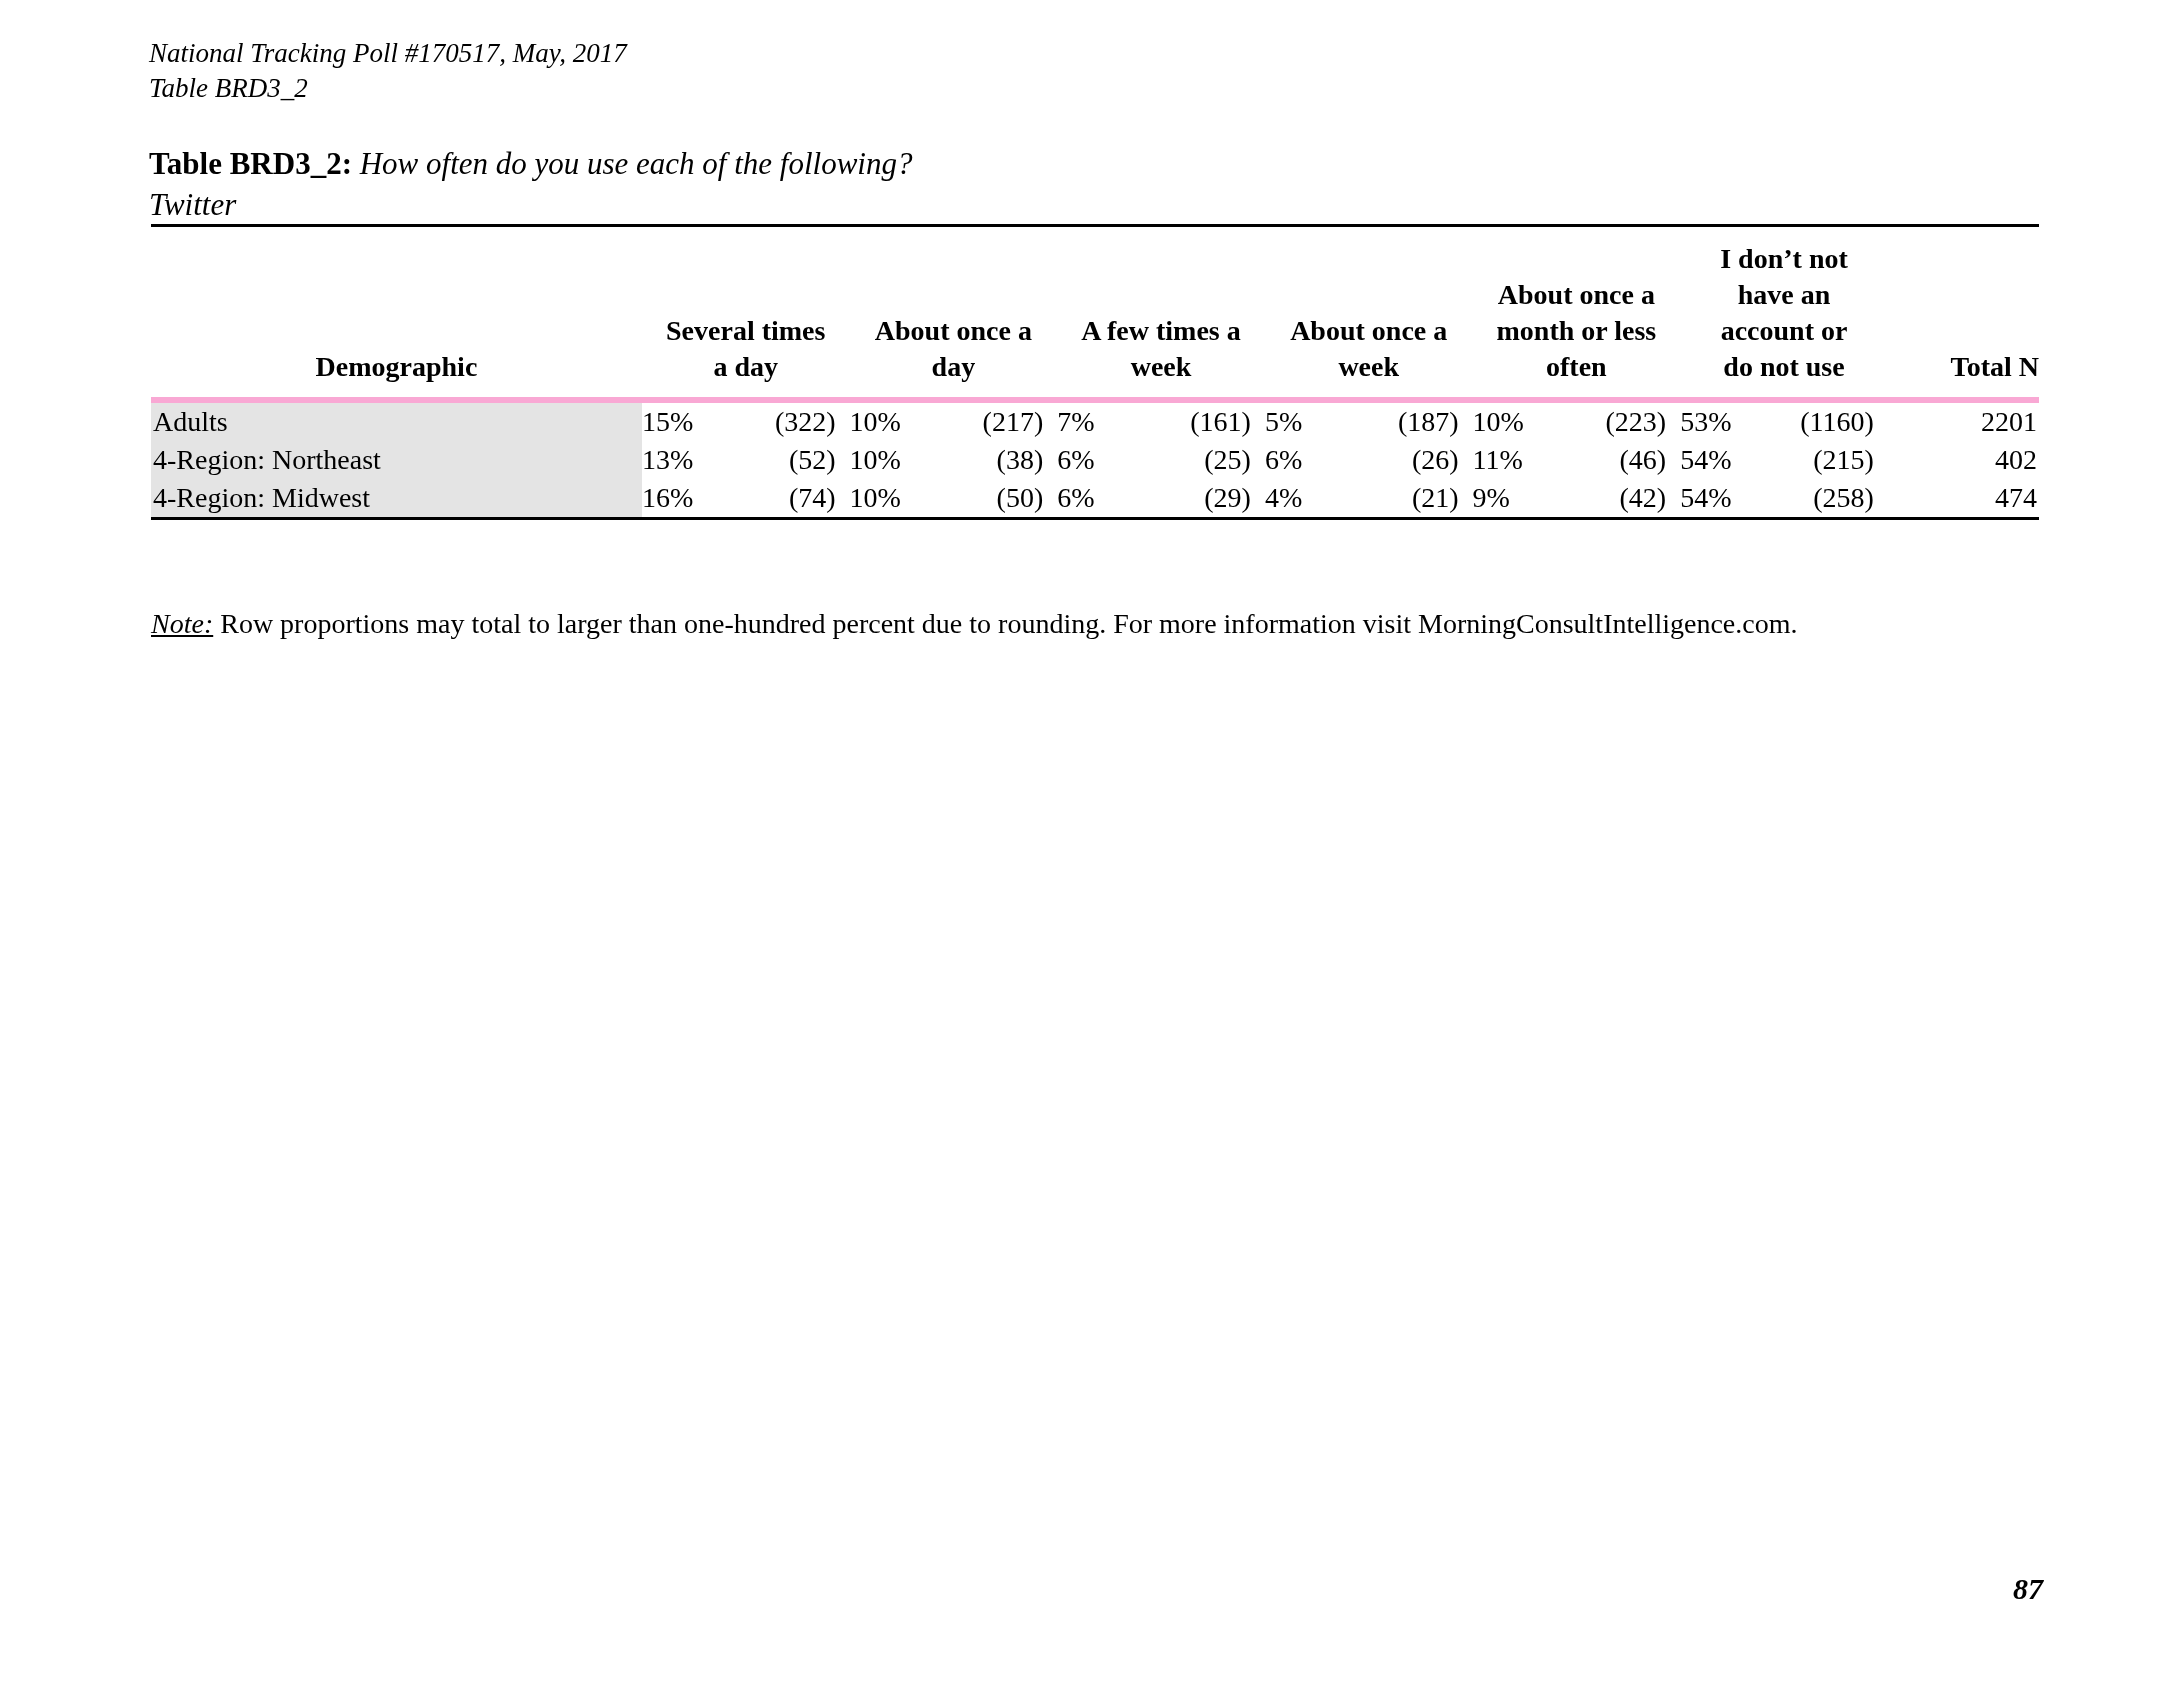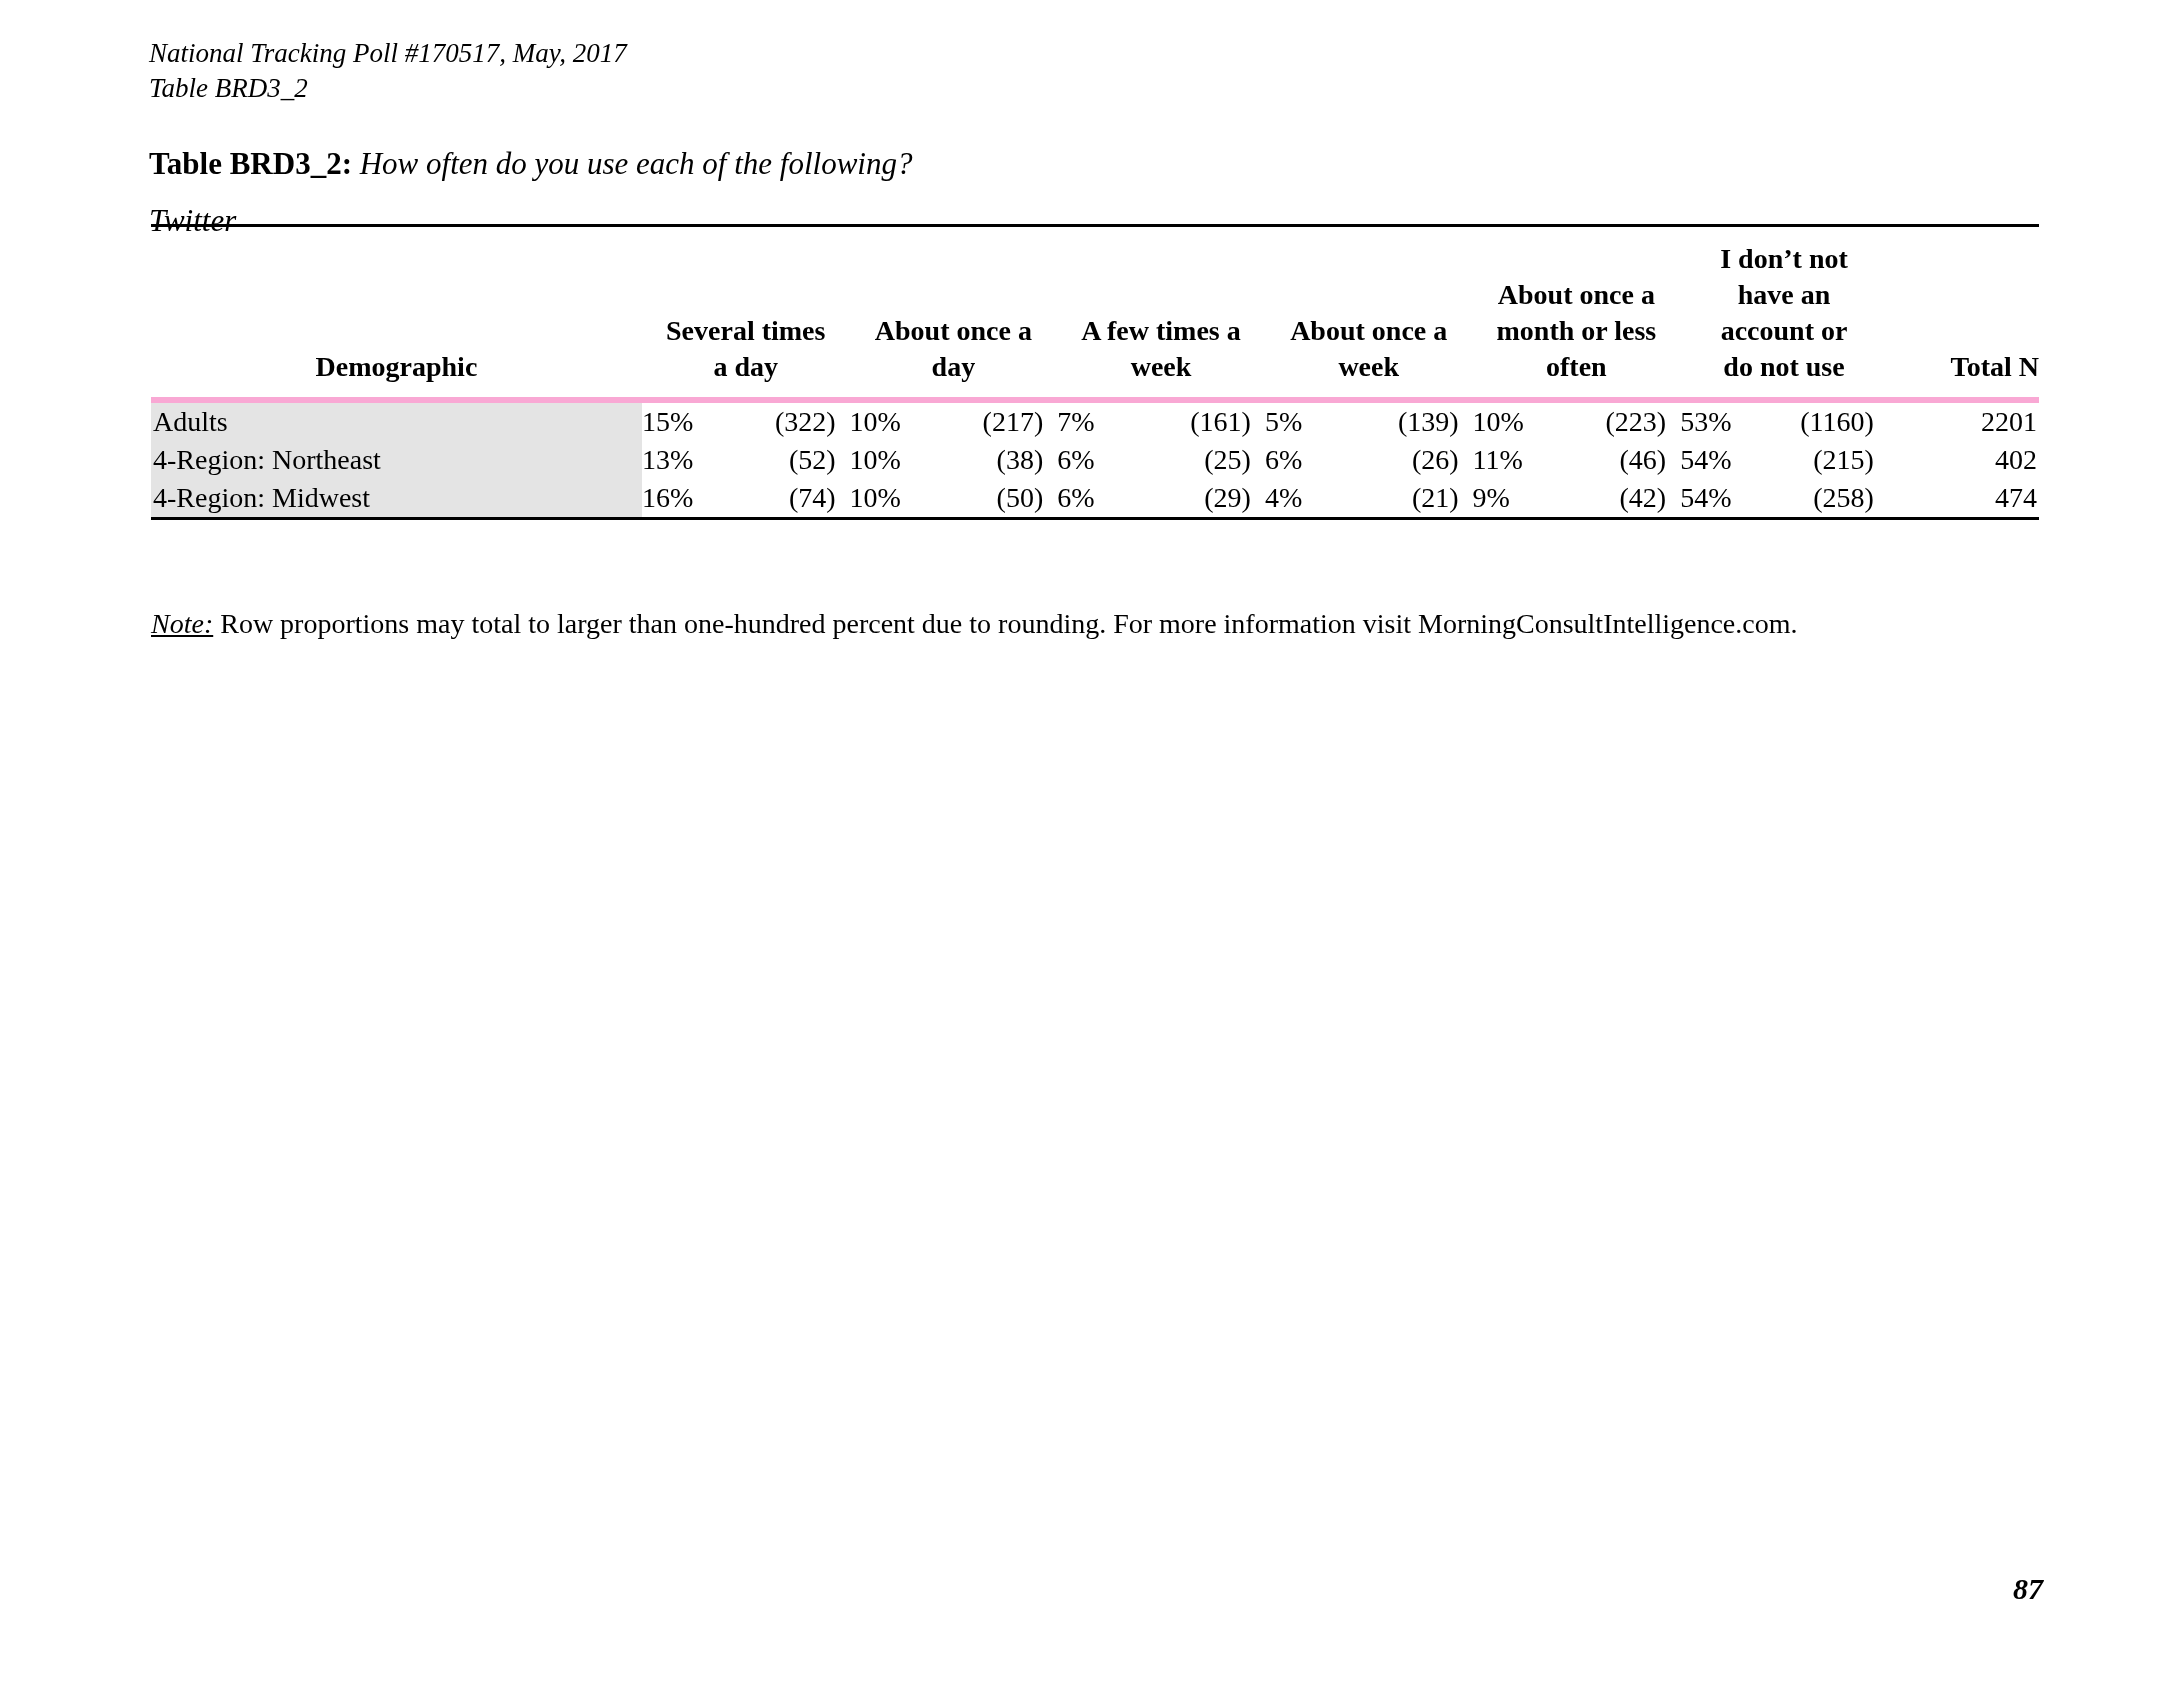--- a/index.html
+++ b/index.html
@@ -25,21 +25,21 @@
 
   .title-block {
     position: absolute;
     left: 149px;
     top: 143px;
     font-size: 31px;
     line-height: 41px;
   }
   .title-label { font-weight: bold; font-style: normal; margin-top: 6px; }
   .title-question { font-style: italic; }
-  .title-subject { font-style: italic; margin-top: 16px; }
+  .title-subject { font-style: italic; }
 
   table.poll-table {
     position: absolute;
     left: 151px;
     top: 224px;
     width: 1888px;
     border-collapse: collapse;
     table-layout: fixed;
     border-top: 3px solid #000000;
     border-bottom: 3px solid #000000;
@@ -147,21 +147,21 @@
   <tbody>
     <tr>
       <td class="demo">Adults</td>
       <td class="pct">15%</td>
       <td class="cnt">(322)</td>
       <td class="pct">10%</td>
       <td class="cnt">(217)</td>
       <td class="pct">7%</td>
       <td class="cnt">(161)</td>
       <td class="pct">5%</td>
-      <td class="cnt">(139)</td>
+      <td class="cnt">(187)</td>
       <td class="pct">10%</td>
       <td class="cnt">(223)</td>
       <td class="pct">53%</td>
       <td class="cnt">(1160)</td>
       <td class="tot">2201</td>
     </tr>
     <tr>
       <td class="demo">4-Region: Northeast</td>
       <td class="pct">13%</td>
       <td class="cnt">(52)</td>

